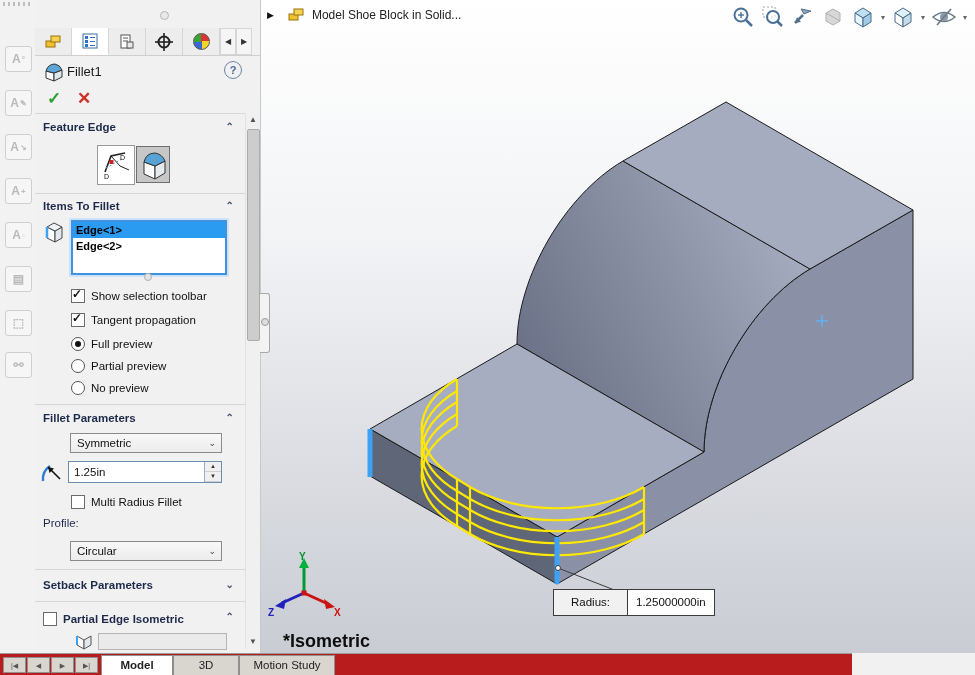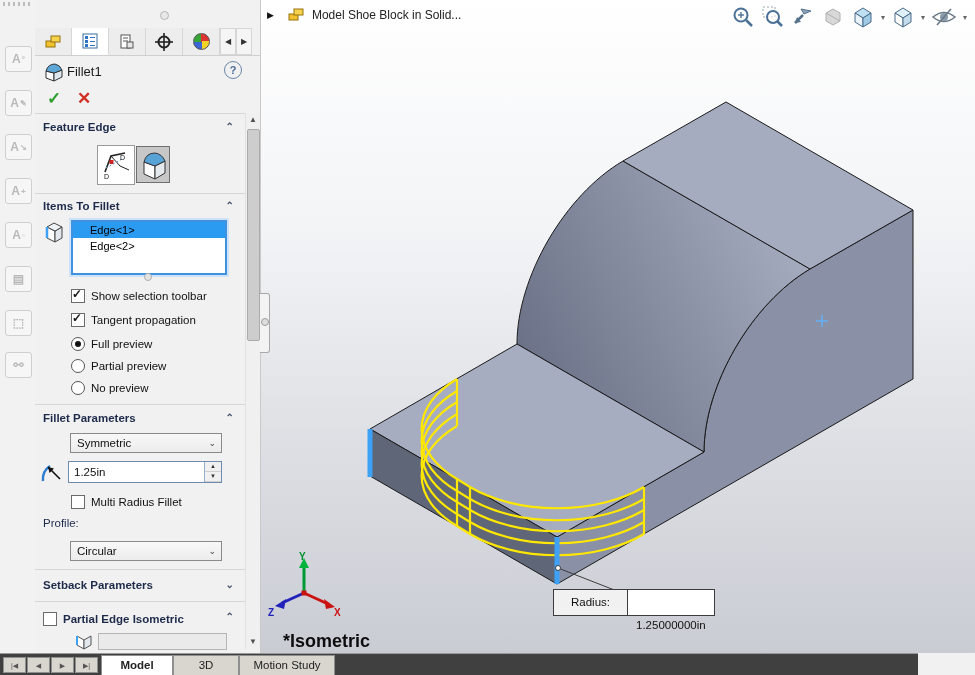--- a/index.html
+++ b/index.html
@@ -28,21 +28,21 @@
     color:#4a6b99;font-size:11px;font-weight:bold;text-align:center;line-height:16px;}
   .confirm{position:absolute;left:12px;top:88px;color:#2e9e2e;font-size:17px;font-weight:bold;}
   .cancel{position:absolute;left:42px;top:88px;color:#d03125;font-size:17px;font-weight:bold;}
   .sep{position:absolute;left:0;width:224px;height:0;border-top:1px solid #d6d6d6;}
   .sec-head{position:absolute;left:8px;font-size:11.5px;font-weight:bold;color:#1d2a4a;}
   .chev{position:absolute;right:26px;font-size:10px;color:#44536e;font-weight:bold;}
   .ft-btn{position:absolute;box-sizing:border-box;border:1px solid #9a9a9a;background:#fff;}
   .ft-btn.pressed{background:#c7c7c7;border-color:#6f6f6f;}
   .listbox{position:absolute;left:36px;top:220px;width:152px;height:51px;background:#fff;
     border:2px solid #3f92df;outline:2px solid #cfe3f8;font-size:11px;color:#000;}
-  .lb-row{height:16px;line-height:16px;padding-left:17px;white-space:nowrap;}
+  .lb-row{height:16px;line-height:16px;padding-left:3px;white-space:nowrap;font-weight:bold;}
   .lb-row.selected{background:#2b9bf2;}
   .dot-handle{position:absolute;left:109px;top:273px;width:6px;height:6px;border-radius:50%;background:#e4e4e4;border:1px solid #b0b0b0;}
   .chk-row,.rad-row{position:absolute;left:36px;height:15px;display:flex;align-items:center;font-size:11.5px;color:#111;}
   .chk-box{width:12px;height:12px;background:#fff;border:1px solid #6b6b6b;margin-right:6px;position:relative;flex:none;}
   .chk-box.checked:after{content:"✓";position:absolute;left:0px;top:-3px;font-size:12px;font-weight:bold;color:#111;}
   .rad-circ{width:12px;height:12px;border-radius:50%;background:#fff;border:1px solid #555;margin-right:6px;position:relative;flex:none;}
   .rad-circ.on:after{content:"";position:absolute;left:3px;top:3px;width:6px;height:6px;border-radius:50%;background:#111;}
   .dropdown{position:absolute;left:35px;width:152px;height:20px;box-sizing:border-box;border:1px solid #8a8a8a;
     background:linear-gradient(#f8f8f8,#ececec);font-size:11.5px;color:#111;line-height:18px;padding-left:6px;}
   .dropdown .dd-arrow{position:absolute;right:5px;top:0;font-size:9px;color:#444;line-height:19px;}
@@ -59,26 +59,26 @@
   
   #viewport{position:absolute;left:261px;top:0;width:714px;height:653px;
     background:linear-gradient(180deg,#ffffff 0%,#f3f4f6 35%,#dcdee3 70%,#c9ccd3 100%);}
   #breadcrumb{position:absolute;left:6px;top:7px;display:flex;align-items:center;font-size:12px;color:#222;}
   #breadcrumb .tri{font-size:9px;color:#111;margin-right:14px;}
   #hud{position:absolute;right:8px;top:5px;display:flex;align-items:center;gap:6px;}
   .hud-caret{font-size:8px;color:#666;}
   #iso-label{position:absolute;left:22px;top:631px;font-size:18px;font-weight:bold;color:#0d0d0d;}
   #callout{position:absolute;left:292px;top:589px;display:flex;border:1px solid #3c3c3c;background:#fff;height:25px;font-size:11.5px;color:#111;}
   #callout .c-label{background:#f1f1f1;border-right:1px solid #3c3c3c;padding:0 17px;line-height:25px;}
-  #callout .c-value{padding:0 8px;line-height:25px;background:#fff;margin-top:23px;}
+  #callout .c-value{padding:0 8px;line-height:25px;background:#fff;}
   #vp-splitter{position:absolute;left:-1px;top:293px;width:9px;height:58px;background:#f3f3f3;border:1px solid #a8a8a8;border-left:none;border-radius:0 3px 3px 0;}
   #vp-splitter .dot{position:absolute;left:1px;top:24px;width:6px;height:6px;border-radius:50%;background:#ddd;border:1px solid #9c9c9c;}
   svg text{font-family:"Liberation Sans",sans-serif;}
   
-  #bottom-bar{position:absolute;left:0;top:653px;width:918px;height:22px;background:#404040;border-top:1px solid #9a9a9a;}
+  #bottom-bar{position:absolute;left:0;top:653px;width:852px;height:22px;background:#b91c1c;border-top:1px solid #9a9a9a;}
   .nav-btn{position:absolute;top:3px;width:23px;height:16px;background:#d9d6d0;border:1px solid #8f8f8f;
     font-size:7px;color:#555;text-align:center;line-height:15px;box-sizing:border-box;}
   .doc-tab{position:absolute;top:1px;height:20px;box-sizing:border-box;border:1px solid #8f8f8f;border-bottom:none;
     background:#d9d6d0;font-size:11.5px;color:#222;text-align:center;line-height:19px;padding:0 10px;}
   .doc-tab.active{background:#ffffff;font-weight:bold;}
 </style>
 </head>
 <body>
 
 <div id="screen">

